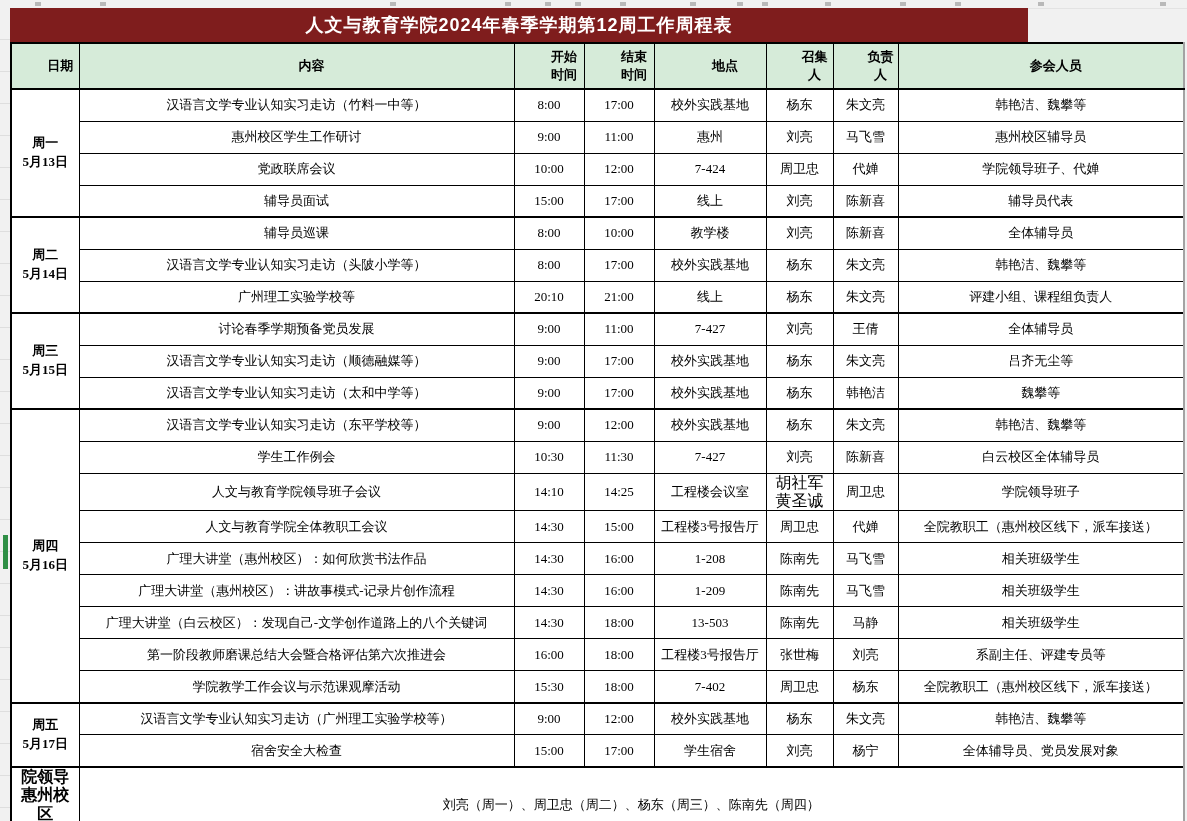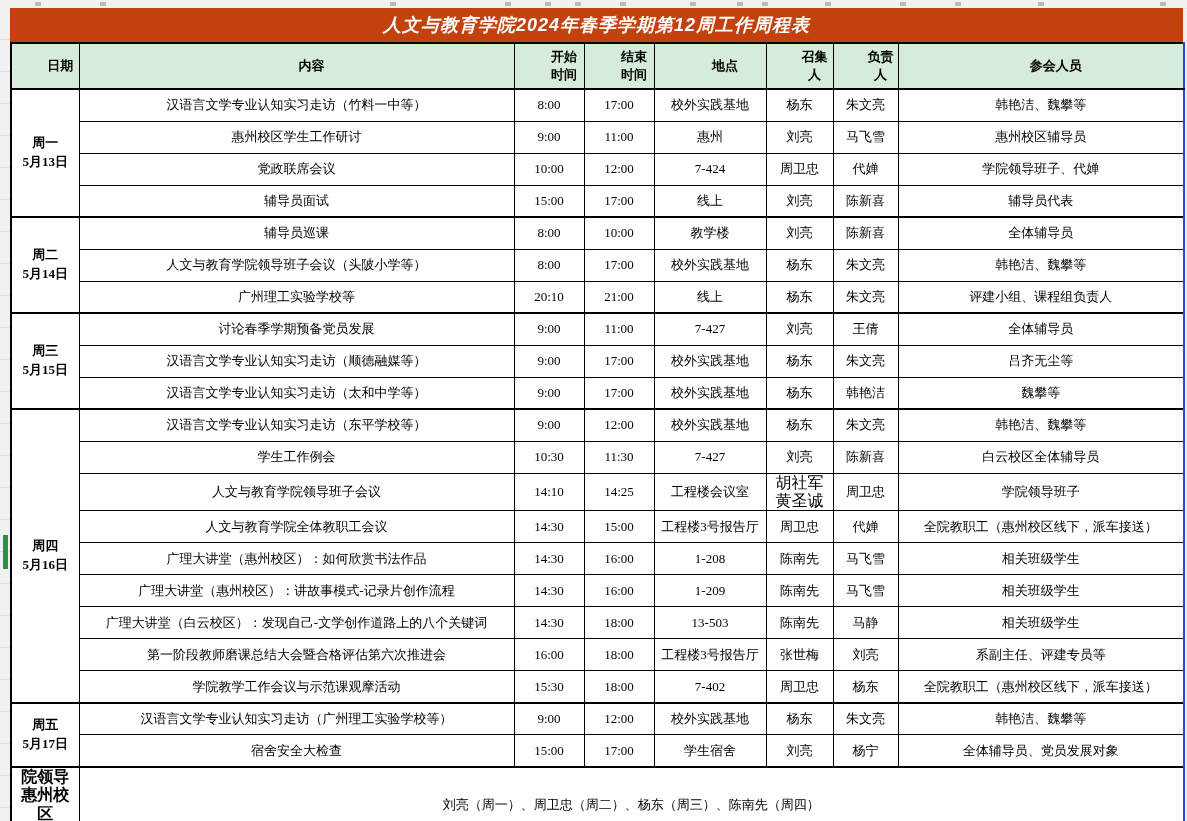--- a/index.html
+++ b/index.html
@@ -21,22 +21,22 @@
   }
   .bottom-margin{
     position:absolute;left:0;top:815px;width:1187px;height:6px;
     background:repeating-linear-gradient(to right,#f1f1f1 0 67px,#dedede 67px 68px);
   }
   .row-marker{
     position:absolute;left:3px;top:535px;width:5px;height:34px;background:#2f8f46;
   }
   .sheet{position:absolute;left:10px;top:8px;width:1173px;}
   .title-bar{
-    width:1173px;height:34px;display:flex;align-items:center;justify-content:center;
-    background:#c2410c;color:#ffffff;font-weight:bold;font-size:18px;letter-spacing:1px;font-style:italic;
+    width:1018px;height:34px;display:flex;align-items:center;justify-content:center;
+    background:#7f1d1d;color:#ffffff;font-weight:bold;font-size:18px;letter-spacing:1px;
   }
   table.schedule{
     border-collapse:collapse;table-layout:fixed;width:1173px;
     background:#ffffff;
     font-family:"Liberation Serif", serif;
     font-size:13px;color:#000;
   }
   table.schedule td, table.schedule th{
     border:1px solid #000;
     text-align:center;vertical-align:middle;
@@ -46,21 +46,21 @@
     background:#d6ebd9;
     font-family:"Liberation Sans", sans-serif;
     font-weight:bold;font-size:13px;height:44px;
     border-bottom:2px solid #000;border-top:2px solid #000;padding-left:32px;
   }
   table.schedule tbody tr{height:32px;}
   tr.group-start td{border-top:2px solid #000;}
   td.date-cell{font-size:13px;line-height:1.45;background:#fff;font-weight:bold;}
   td.pre{white-space:pre-line;line-height:1.15;font-size:16px;}
   table.schedule .outer-l{border-left:2px solid #000;}
-  table.schedule .outer-r{border-right:2px solid #1d4ed8;}
+  table.schedule .outer-r{border-right:2px solid #a3a3a3;}
   tr.footer-row{height:58px;margin-left:8px;}
   tr.footer-row td{border-bottom:2px solid #000;border-top:2px solid #000;}
   td.duty-cell{font-size:13px;border-radius:13px;}
 </style>
 </head>
 <body>
 
 <div class="top-strip">
   <span class="dash" style="left:35px"></span>
     <span class="dash" style="left:100px"></span>
@@ -155,21 +155,21 @@
           </td>
           <td>辅导员巡课</td>
           <td>8:00</td>
           <td>10:00</td>
           <td>教学楼</td>
           <td>刘亮</td>
           <td>陈新喜</td>
           <td class="outer-r">全体辅导员</td>
         </tr>
         <tr>
-          <td>人文与教育学院领导班子会议（头陂小学等）</td>
+          <td>汉语言文学专业认知实习走访（头陂小学等）</td>
           <td>8:00</td>
           <td>17:00</td>
           <td>校外实践基地</td>
           <td>杨东</td>
           <td>朱文亮</td>
           <td class="outer-r">韩艳洁、魏攀等</td>
         </tr>
         <tr>
           <td>广州理工实验学校等</td>
           <td>20:10</td>

